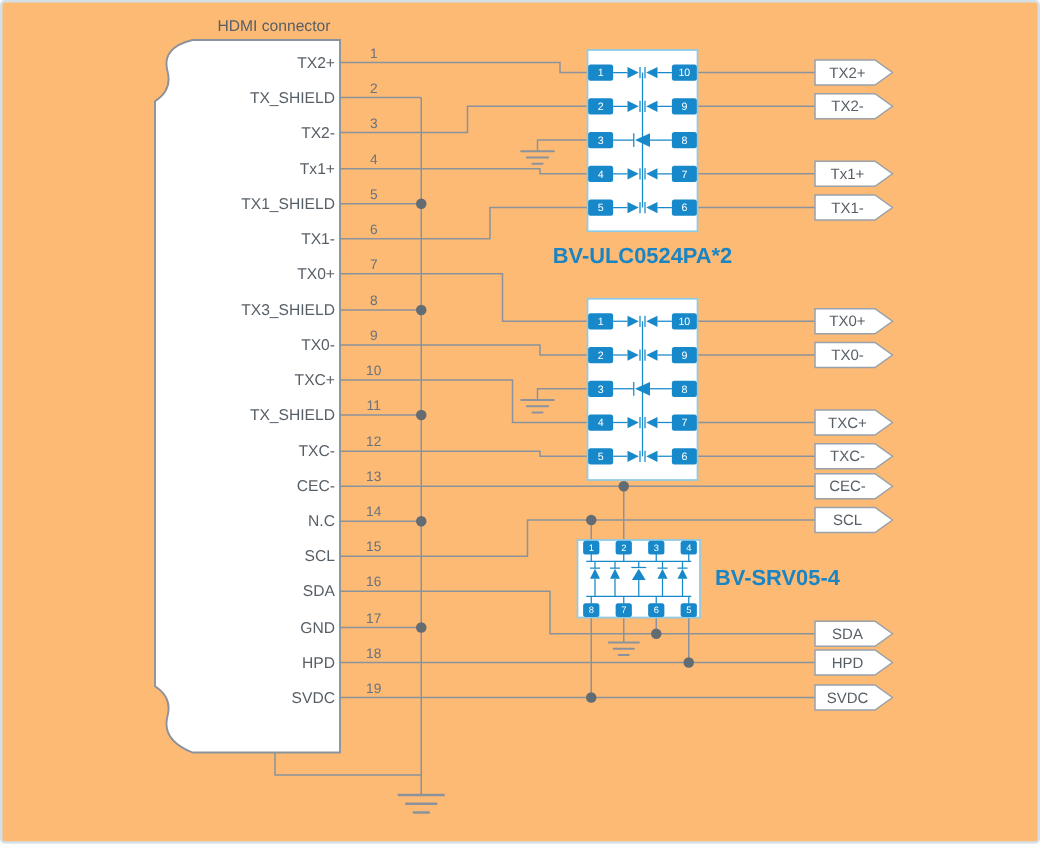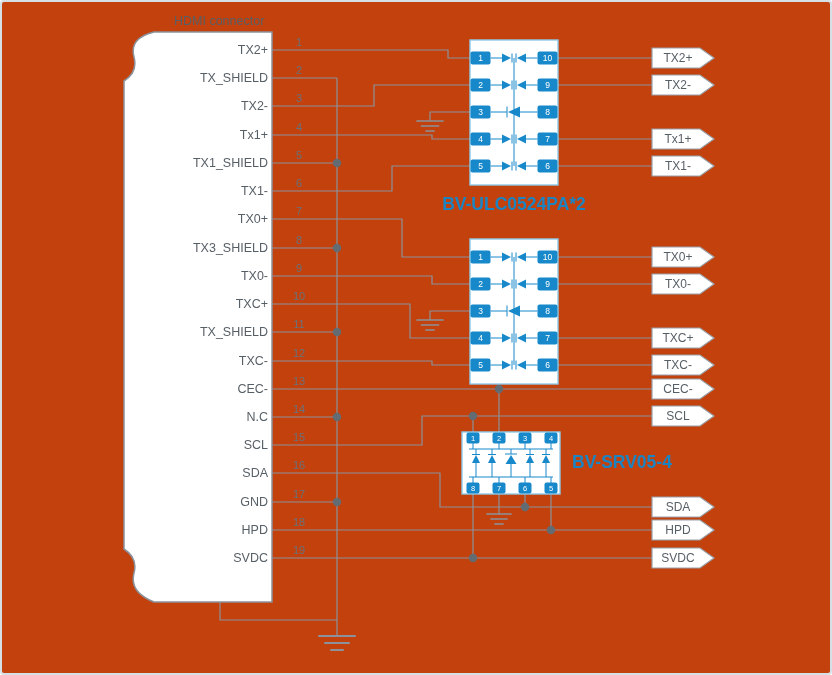--- a/index.html
+++ b/index.html
@@ -1,18 +1,18 @@
 <!DOCTYPE html>
 <html><head>
 <meta charset="utf-8">
 <style>
   html,body{margin:0;padding:0;background:#ffffff;}
   .frame{
     width:832px;height:675px;box-sizing:border-box;
-    border:2px solid #d5dfe6;border-radius:4px;background:#c2410c;
+    border:2px solid #d5dfe6;border-radius:4px;background:#fdba74;
     font-family:"Liberation Sans","DejaVu Sans",sans-serif;
   }
   svg{display:block;font-family:"Liberation Sans","DejaVu Sans",sans-serif;}
   .wire{fill:none;stroke:#8b929b;stroke-width:1.2;}
   .outline{fill:#ffffff;stroke:#8b929b;stroke-width:1.5;}
   .dot{fill:#636b73;stroke:none;}
   .gnd{stroke:#8b929b;stroke-width:1.7;stroke-linecap:round;fill:none;}
   .gnd-big{stroke:#8b929b;stroke-width:2;stroke-linecap:round;fill:none;}
   .icbox{fill:#ffffff;stroke:#8ecbe8;stroke-width:1.4;}
   .pinbox{fill:#1788c9;stroke:none;}

